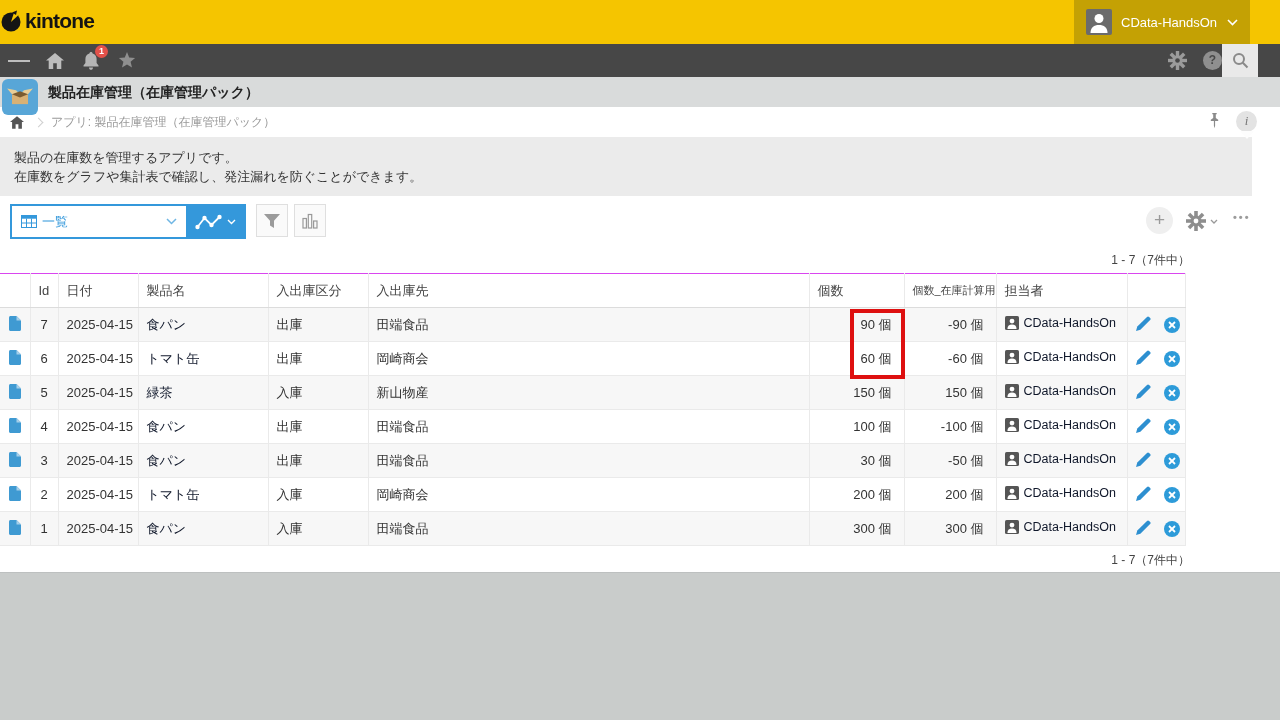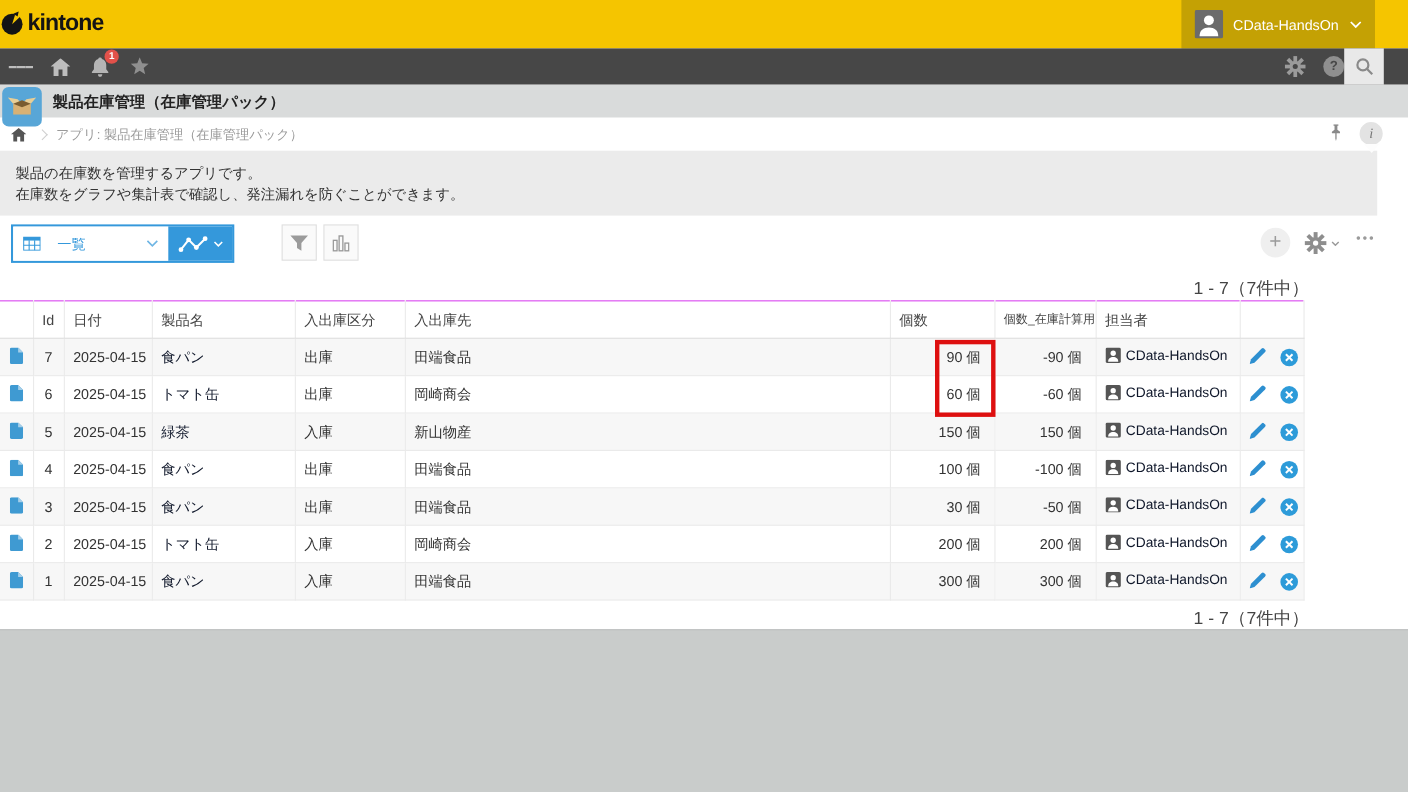--- a/index.html
+++ b/index.html
@@ -68,37 +68,37 @@
     color:#777; font-family:"Liberation Serif","DejaVu Serif",serif; font-style:italic;
     font-size:13px; text-align:center; line-height:20px; cursor:pointer; z-index:4;
   }
   .info-tip { left:1240px; top:131px; width:0; height:0; border-left:7px solid transparent; border-right:7px solid transparent; border-top:8px solid #FDFDFD; z-index:4; }
 
   
   .desc { left:0; top:137px; width:1252px; height:59px; background:#EBEBEB; padding:11px 14px; font-size:13px; line-height:19px; color:#333; }
 
   
   .view-group { left:10px; top:204px; display:flex; border:2px solid #3498DB; background:#fff; }
-  .view-select { width:141px; height:31px; display:flex; align-items:center; gap:15px; padding:0 9px; background:#fff; cursor:pointer; }
+  .view-select { width:174px; height:31px; display:flex; align-items:center; gap:5px; padding:0 9px; background:#fff; cursor:pointer; }
   .view-label { flex:1; font-size:13px; color:#3498DB; }
   .view-graph { width:58px; height:31px; background:#3498DB; display:flex; align-items:center; justify-content:center; gap:5px; cursor:pointer; }
   .tool-btn {
     width:32px; height:33px; border:1px solid #DFDFDF; background:#FAFAFA;
     display:flex; align-items:center; justify-content:center; cursor:pointer;
   }
   .filter-btn { left:256px; top:204px; }
   .chart-btn { left:294px; top:204px; }
   .plus-btn {
     left:1146px; top:207px; width:27px; height:27px; border-radius:50%; background:#EFEFEF;
     color:#9b9b9b; font-size:19px; font-weight:300; text-align:center; line-height:25px; cursor:pointer;
   }
   .gear-btn { left:1186px; top:211px; display:flex; align-items:center; gap:4px; cursor:pointer; }
   .more-btn { left:1233px; top:211px; color:#9b9b9b; font-size:11px; letter-spacing:2px; font-weight:bold; cursor:pointer; }
 
-  .pag { font-size:16px; color:#444; }
+  .pag { font-size:12px; color:#444; }
   .pag-top { right:90px; top:252px; }
   .pag-bottom { right:90px; top:552px; }
 
   
   .table-wrap { left:0; top:273px; width:1185px; }
   table { width:1185px; border-collapse:collapse; table-layout:fixed; background:#fff; border-top:1px solid #d946ef; }
   th, td {
     border-right:1px solid #EAEAEA; border-bottom:1px solid #EAEAEA;
     height:34px; font-size:13px; color:#333; padding:0 8px;
     overflow:hidden; white-space:nowrap; text-align:left;

